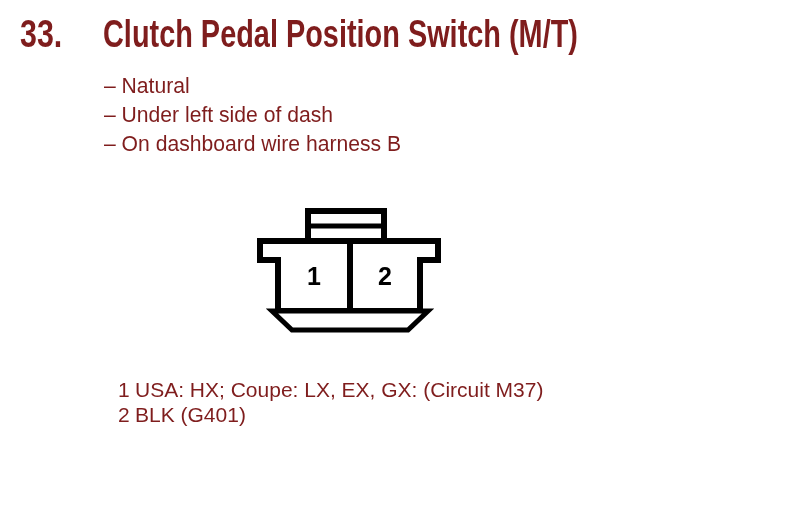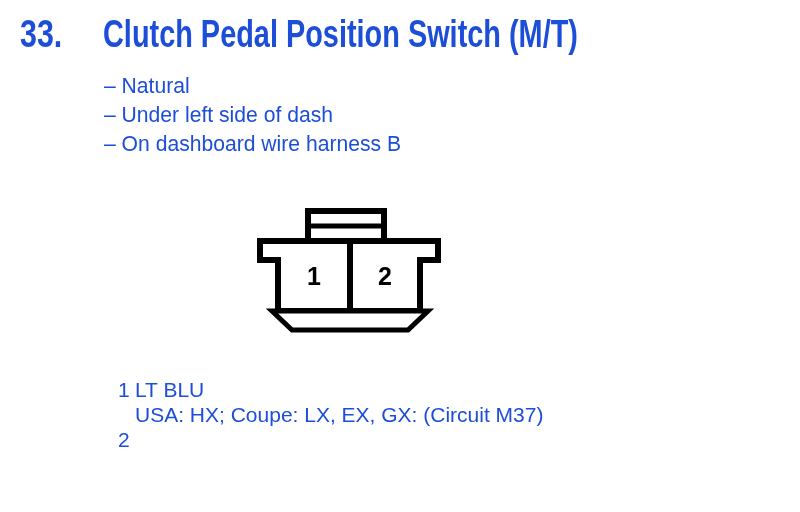--- a/index.html
+++ b/index.html
@@ -5,21 +5,21 @@
   html, body {
     margin: 0;
     padding: 0;
     background: #ffffff;
   }
   .page {
     position: relative;
     width: 800px;
     height: 512px;
     background: #ffffff;
-    color: #1d4ed8;
+    color: #7f1d1d;
     font-family: "Liberation Sans", sans-serif;
     overflow: hidden;
   }
   
   .header-num {
     position: absolute;
     left: 20px;
     top: 13px;
     font-size: 38px;
     font-weight: bold;
@@ -105,22 +105,24 @@
 
       <text class="pin-num-text" x="314" y="285" text-anchor="middle" fill="#000000">1</text>
       <text class="pin-num-text" x="385" y="285" text-anchor="middle" fill="#000000">2</text>
     </svg>
   </div>
 
   <div class="pinlist">
     <div class="pin-row">
       <div class="pin-col">1</div>
       <div class="wire-col">
-        <div>LT BLU</div>
         <div>USA: HX; Coupe: LX, EX, GX: (Circuit M37)</div>
       </div>
     </div>
     <div class="pin-row">
       <div class="pin-col">2</div>
+      <div class="wire-col">
+        <div>BLK (G401)</div>
+      </div>
     </div>
   </div>
 
 </div>
 
 </body></html>

